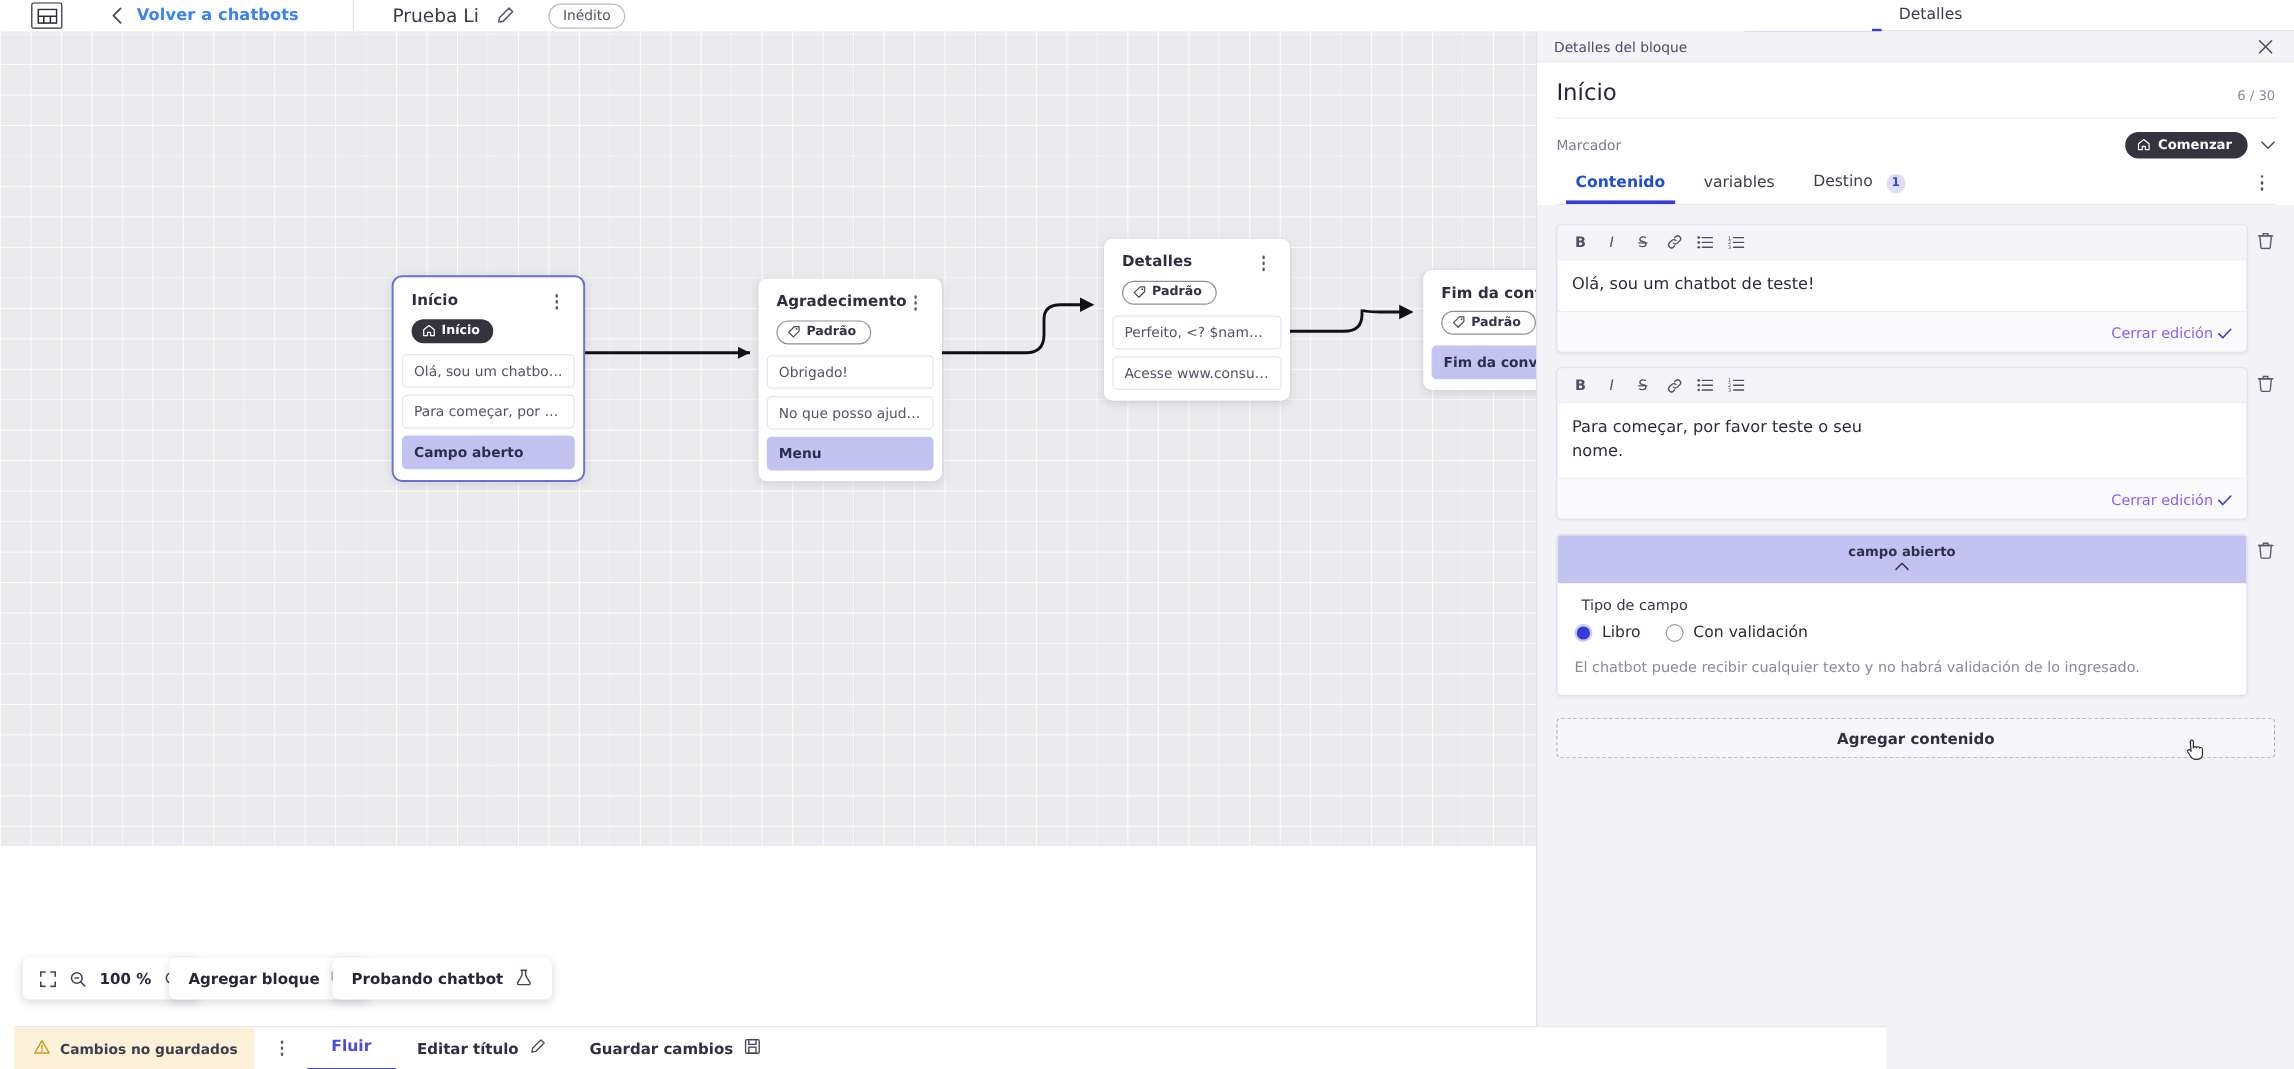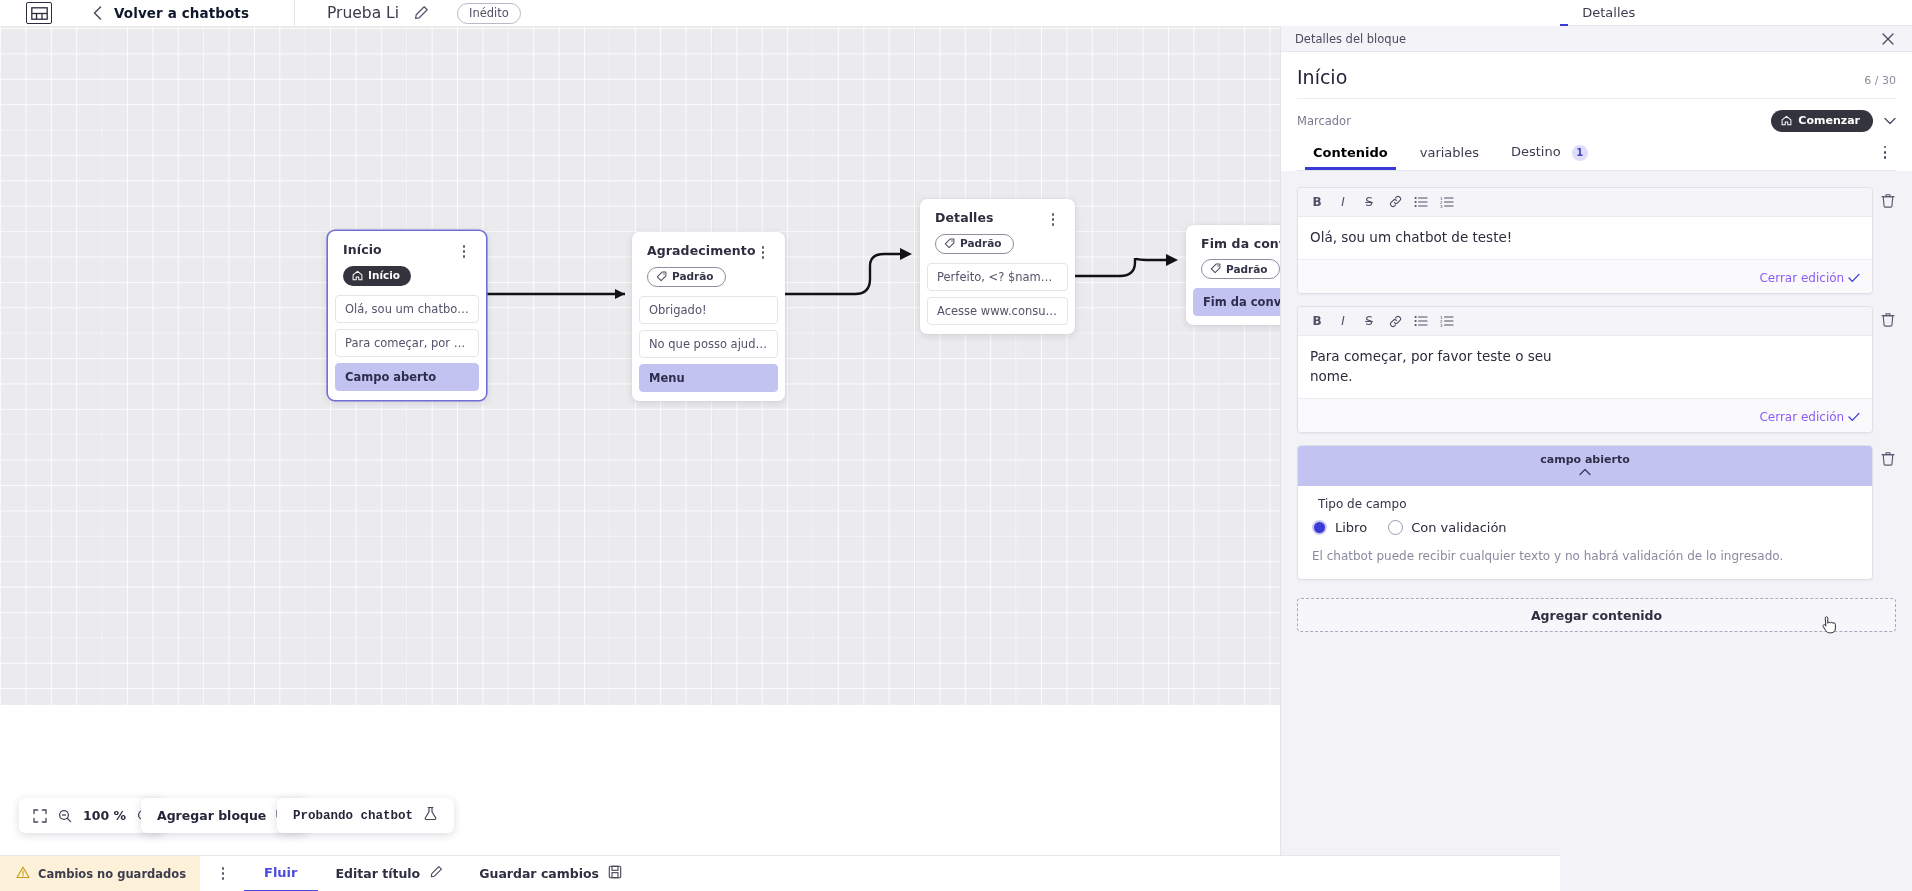--- a/index.html
+++ b/index.html
@@ -20,21 +20,21 @@
     border: 1.6px solid #2c2c3a; border-radius: 2px;
     display: flex; align-items: center; justify-content: center;
   }
   .logo-box svg { display: block; }
   .back-chevron {
     margin-left: 38px; width: 14px; height: 14px;
     display: flex; align-items: center; justify-content: center;
     color: #4a4a59; font-size: 15px; line-height: 1;
   }
   .back-label {
-    margin-left: 10px; font-size: 13.5px; color: #0f172a; font-weight: 600;
+    margin-left: 10px; font-size: 13.5px; color: #3b82f6; font-weight: 600;
     letter-spacing: .1px;
     text-align: center;
   }
   .topbar-divider {
     margin-left: 45px; width: 1px; height: 26px; background: #e2e2e8;
   }
   .bot-title {
     margin-left: 32px; font-size: 15.5px; color: #3b3b4a; font-weight: 400;
   }
   .pencil-btn {
@@ -107,25 +107,25 @@
   }
   .zoom-bar .ic { color: #45455a; display: flex; align-items: center; }
   .zoom-val { font-size: 12.5px; color: #26263a; font-weight: 600; }
   .tool-btn {
     position: absolute; bottom: 58px; height: 35px; background: #fff;
     border-radius: 6px; box-shadow: 0 2px 8px rgba(40,40,70,.16);
     display: flex; align-items: center; gap: 10px; padding: 0 16px;
     font-size: 12.5px; color: #26263a; font-weight: 600; z-index: 30;
   }
   #tb-add { left: 141px; }
-  #tb-test { left: 277px; font-family: Liberation Mono, monospace; }
+  #tb-test { left: 277px; }
 
   
   .statusbar {
-    position: absolute; left: 0; bottom: 0; width: 1560px; height: 36px;
+    position: absolute; left: 12px; bottom: 0; width: 1560px; height: 36px;
     background: #fff; border-top: 1px solid #e6e6ec; display: flex; align-items: center;
     z-index: 35;
   }
   .unsaved {
     height: 36px; background: #fdf2d9; display: flex; align-items: center; gap: 8px;
     padding: 0 14px 0 16px; font-size: 11.5px; color: #3d3d4e; font-weight: 600;
   }
   .sb-kebab { width: 30px; display: flex; flex-direction: column; align-items: center; gap: 2.5px; margin-left: 8px;}
   .sb-kebab i { width: 2.6px; height: 2.6px; border-radius: 50%; background: #5d5d70; display: block;}
   .sb-tab {
@@ -171,21 +171,21 @@
   .marker-pill {
     display: inline-flex; align-items: center; gap: 6px; background: #34343f;
     color: #fff; border-radius: 12px; padding: 4px 13px 5px 10px;
     font-size: 11px; font-weight: 700;
   }
   .marker-caret { margin-left: 11px; color: #4b4b60; font-size: 11px; }
   .rp-inner-tabs { display: flex; align-items: center; border-bottom: 1px solid #e6e6ed; }
   .rp-itab {
     padding: 0 16px 9px; font-size: 13px; color: #3c3c50; position: relative;
   }
-  .rp-itab.active { color: #000000; font-weight: 700; }
+  .rp-itab.active { color: #1d4ed8; font-weight: 700; }
   .rp-itab.active::after {
     content: ""; position: absolute; left: 8px; right: 8px; bottom: -1px;
     height: 2.5px; background: #3a3ad6;
   }
   .badge-count {
     display: inline-flex; align-items: center; justify-content: center;
     margin-left: 7px; min-width: 16px; height: 16px; border-radius: 50%;
     background: #dedefb; color: #4343c9; font-size: 10px; font-weight: 700; padding: 0 4px;
   }
   .rp-kebab { margin-left: auto; margin-bottom: 9px; width: 22px; display: flex; flex-direction: column; align-items: center; gap: 2.5px; }

